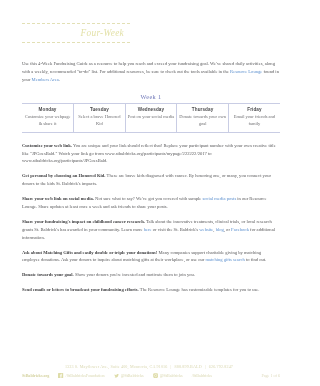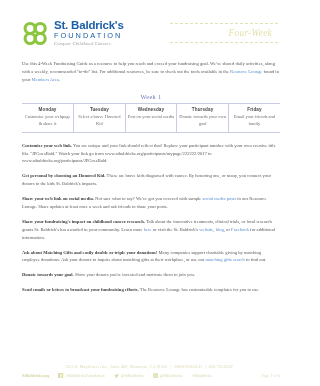--- a/index.html
+++ b/index.html
@@ -214,37 +214,20 @@
     padding-right: 4px;
   }
 </style>
 </head>
 <body>
 
 <div class="page">
 
   <div class="header">
 
-    <div class="brand">
-      <span class="brand-mark">
-        <svg viewBox="0 0 40 40" width="27" height="27" aria-hidden="true">
-          <g fill="none" stroke="#8cc63f" stroke-width="4.6" stroke-linecap="round">
-            <circle cx="12" cy="12.5" r="7.4"></circle>
-            <circle cx="12" cy="27.5" r="7.4"></circle>
-            <circle cx="27" cy="12.5" r="7.4"></circle>
-            <circle cx="27" cy="27.5" r="7.4"></circle>
-          </g>
-        </svg>
-      </span>
-      <span class="brand-text">
-        <span class="brand-name">St. Baldrick's</span>
-        <span class="brand-sub">FOUNDATION</span>
-        <span class="brand-tag">Conquer Childhood Cancers</span>
-      </span>
-    </div>
 
     <div class="guide-title">
       <span>Four-Week</span>
     </div>
 
   </div>
 
   <div class="intro">
     <span>Use this 4-Week Fundraising Guide as a resource to help you reach and exceed your fundraising goal. We've shared daily activities, along with a weekly, recommended "to-do" list. For additional resources, be sure to check out the tools available in the </span><a class="lnk" href="#">Resource Lounge</a><span> found in your </span><a class="lnk" href="#">Members Area</a><span>.</span>
   </div>

